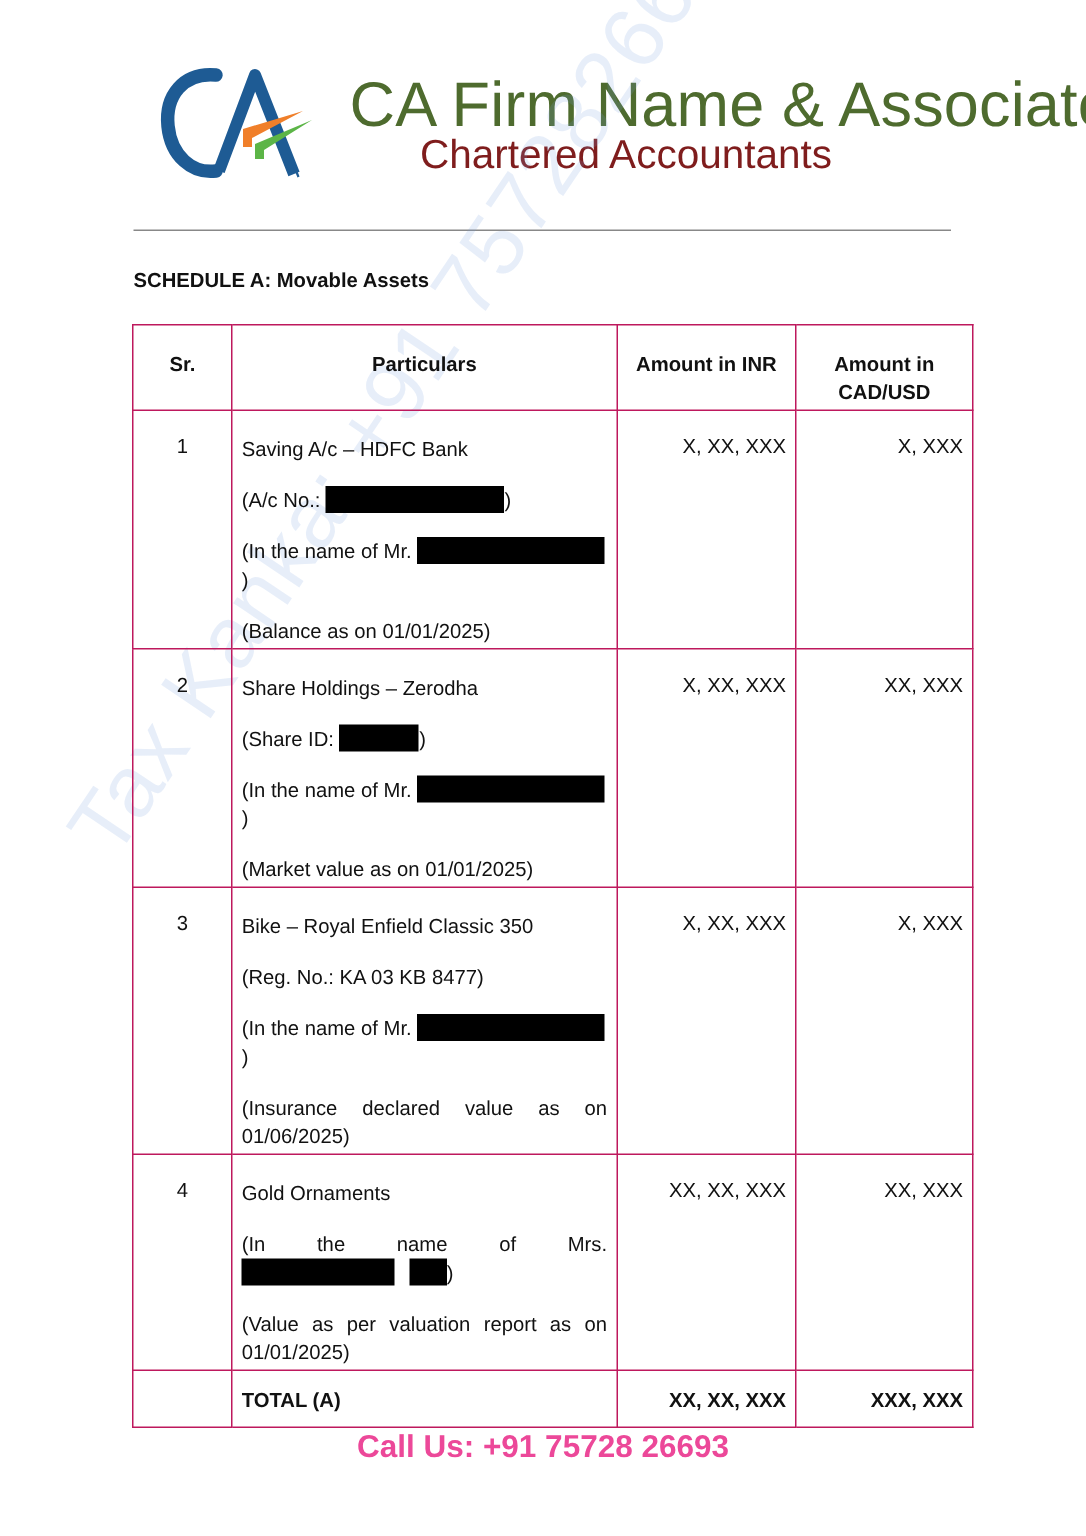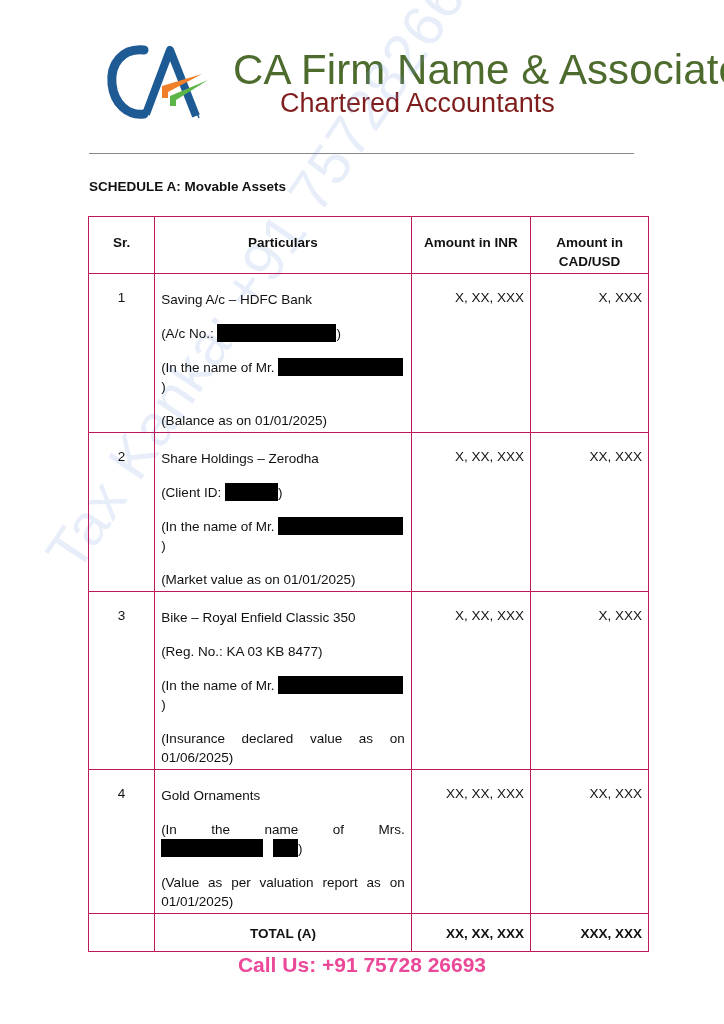--- a/index.html
+++ b/index.html
@@ -18,21 +18,21 @@
   .col-inr { width: 111px; }
   .col-cad { width: 112px; }
   td.sr { text-align: center; padding-top: 16px; }
   td.part { padding: 16px 6px 2px 6px; }
   td.amt { text-align: right; padding: 16px 6px 0 6px; white-space: nowrap; }
   .pline { margin: 0 0 15px 0; line-height: 19px; }
   .pline:last-child { margin-bottom: 0; }
   .just { text-align: justify; text-align-last: left; line-height: 19px; word-spacing: 2px; }
   .redact { display: inline-block; background: #000; height: 18px; vertical-align: -4px; }
   tr.total td { padding: 12px 6px 10px 6px; font-weight: bold; }
-  tr.total td.tlabel { text-align: center; }
+  tr.total td.tlabel { text-align: left; }
   .watermark { position: absolute; left: 60px; top: 530px; transform: rotate(-56deg); transform-origin: left center; font-size: 58px; color: rgba(120,160,220,0.18); white-space: nowrap; pointer-events: none; letter-spacing: 1px; }
   .call { position: absolute; left: 0; width: 724px; top: 953px; text-align: center; font-size: 21px; font-weight: bold; color: #ec4899; }
 </style>
 </head>
 <body>
 
 <div class="header">
   <svg class="logo" viewBox="0 0 110 80">
     <path d="M40 8 C18 6 6 22 8 42 C10 62 24 74 40 72" fill="none" stroke="#1e5b94" stroke-width="9" stroke-linecap="round"></path>
     <path d="M42 72 L66 8 L92 74" fill="none" stroke="#1e5b94" stroke-width="8" stroke-linejoin="round"></path>
@@ -69,21 +69,21 @@
         <div class="pline">(Balance as on 01/01/2025)</div>
       </td>
       <td class="amt">X, XX, XXX</td>
       <td class="amt">X, XXX</td>
     </tr>
 
     <tr style="height:136px">
       <td class="sr">2</td>
       <td class="part">
         <div class="pline">Share Holdings – Zerodha</div>
-        <div class="pline"><span>(Client ID:</span> <span class="redact" style="width:53px"></span><span>)</span></div>
+        <div class="pline"><span>(Share ID:</span> <span class="redact" style="width:53px"></span><span>)</span></div>
         <div class="pline"><span>(In the name of Mr.</span> <span class="redact" style="width:125px"></span><span>)</span></div>
         <div class="pline">(Market value as on 01/01/2025)</div>
       </td>
       <td class="amt">X, XX, XXX</td>
       <td class="amt">XX, XXX</td>
     </tr>
 
     <tr style="height:155px">
       <td class="sr">3</td>
       <td class="part">

